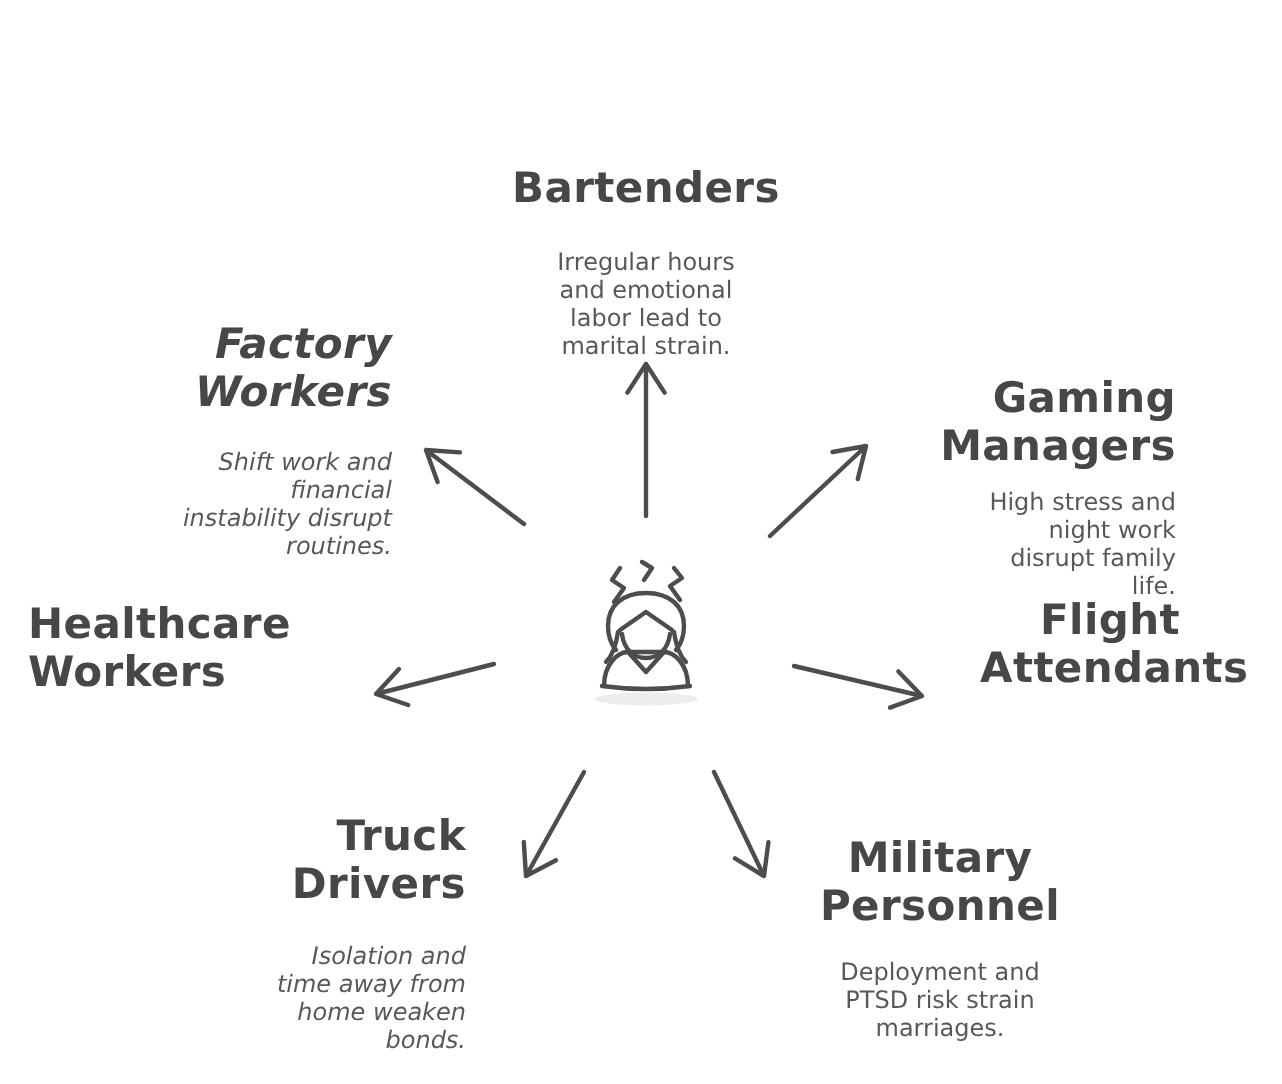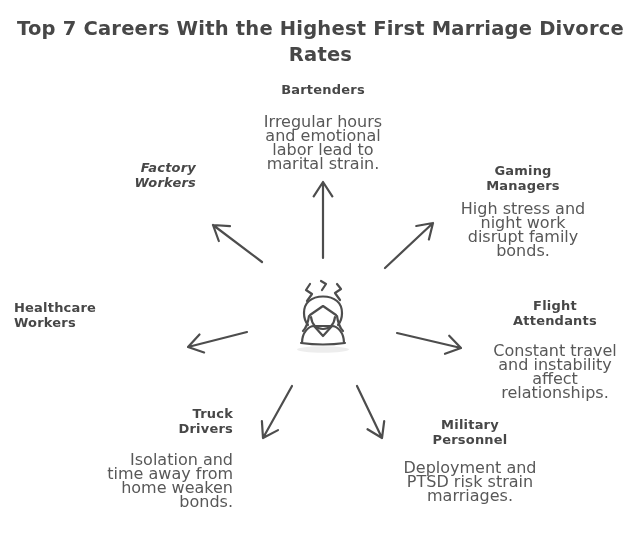--- a/index.html
+++ b/index.html
@@ -19,59 +19,57 @@
   .prelines{white-space:pre-line;}
   .title{
     position:absolute;left:0;right:0;top:16px;
     text-align:center;
     font-size:19.5px;font-weight:bold;line-height:1.32;
     color:var(--heading);
     letter-spacing:.2px;
   }
   .node{position:absolute;}
   .node .label{
-    font-size:13px;font-weight:bold;line-height:1.14;
+    font-size:21px;font-weight:bold;line-height:1.14;
     color:var(--heading);letter-spacing:.2px;
   }
   .node .desc{
-    font-size:16px;line-height:14px;
+    font-size:12px;line-height:14px;
     color:var(--body);
   }
   
   .n-bartenders {left:238px; top:83px;  width:170px; text-align:center;}
   .n-bartenders .desc{margin-top:17px;}
   .n-factory    {left:46px;  top:161px; width:150px; text-align:right;font-style:italic;}
   .n-factory .desc{margin-top:15px;}
-  .n-gaming     {left:458px; top:164px; width:130px; text-align:center;}
+  .n-gaming     {left:458px; top:188px; width:130px; text-align:right;}
   .n-gaming .desc{margin-top:8px;}
   .n-healthcare {left:14px;  top:301px; width:150px; text-align:left;}
   .n-healthcare .desc{margin-top:16px;}
   .n-flight     {left:490px; top:299px; width:130px; text-align:center;}
   .n-flight .desc{margin-top:15px;}
   .n-truck      {left:83px;  top:407px; width:150px; text-align:right;}
-  .n-truck .desc{margin-top:16px;}
+  .n-truck .desc{margin-top:16px;font-style:italic;}
   .n-military   {left:400px; top:418px; width:140px; text-align:center;}
   .n-military .desc{margin-top:13px;}
 
   svg.gfx{position:absolute;left:0;top:0;width:641px;height:542px;pointer-events:none;}
   svg.gfx path, svg.gfx line{
     stroke:var(--stroke);
     stroke-width:2.2;
     stroke-linecap:round;
     stroke-linejoin:round;
     fill:none;
   }
 </style>
 </head>
 <body>
 
 <div class="canvas">
 
-  <div class="title prelines">Top 7 Careers With the Highest First Marriage Divorce
-Rates</div>
 
   <svg class="gfx" viewBox="0 0 641 542">
     <g id="arrows">
         <path d="M 323,258 L 323,182 M 313.7,196.3 L 323,182 L 332.3,196.3"></path>
         <path d="M 262,262 L 213,225 M 218.8,241.0 L 213,225 L 230.0,226.2"></path>
         <path d="M 385,268 L 433,223 M 416.3,226.0 L 433,223 L 428.9,239.5"></path>
         <path d="M 247,332 L 188,347 M 204.1,352.5 L 188,347 L 199.5,334.5"></path>
         <path d="M 397,333 L 461,348 M 449.2,335.7 L 461,348 L 445.0,353.8"></path>
         <path d="M 292,386 L 263,438 M 278.0,430.1 L 263,438 L 261.9,421.0"></path>
         <path d="M 357,386 L 382,438 M 384.2,421.1 L 382,438 L 367.5,429.2"></path>
@@ -107,43 +105,43 @@
     <div class="label prelines">Bartenders</div>
     <div class="desc prelines">Irregular hours
 and emotional
 labor lead to
 marital strain.</div>
   </div>
 
   <div class="node n-factory">
     <div class="label prelines">Factory
 Workers</div>
+    <div class="desc prelines">Shift work and
+financial
+instability disrupt
+routines.</div>
   </div>
 
   <div class="node n-gaming">
     <div class="label prelines">Gaming
 Managers</div>
     <div class="desc prelines">High stress and
 night work
 disrupt family
-bonds.</div>
+life.</div>
   </div>
 
   <div class="node n-healthcare">
     <div class="label prelines">Healthcare
 Workers</div>
   </div>
 
   <div class="node n-flight">
     <div class="label prelines">Flight
 Attendants</div>
-    <div class="desc prelines">Constant travel
-and instability
-affect
-relationships.</div>
   </div>
 
   <div class="node n-truck">
     <div class="label prelines">Truck
 Drivers</div>
     <div class="desc prelines">Isolation and
 time away from
 home weaken
 bonds.</div>
   </div>

